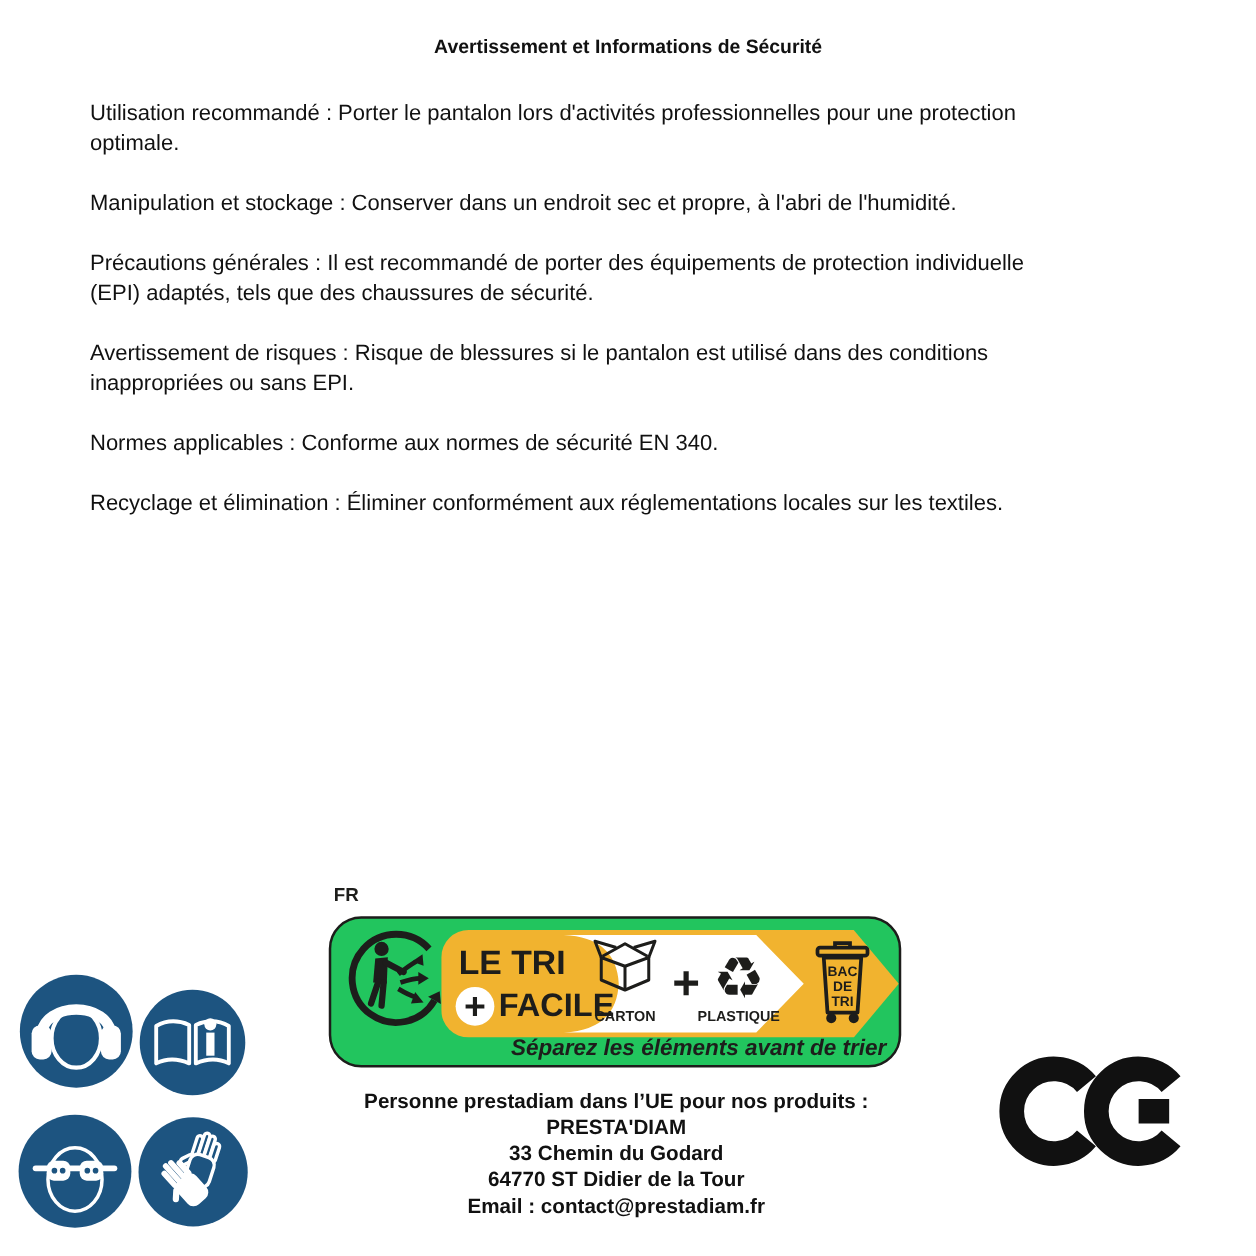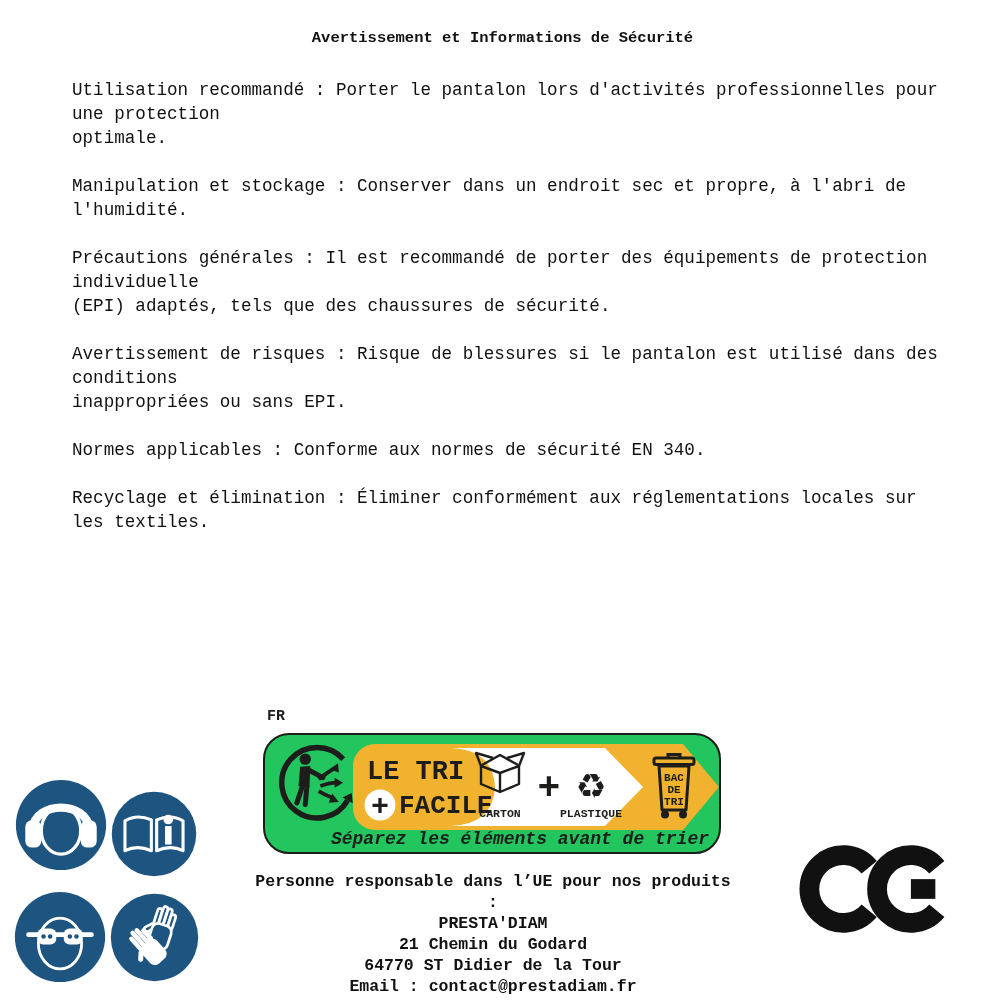--- a/index.html
+++ b/index.html
@@ -1,17 +1,17 @@
 <!DOCTYPE html>
 <html><head>
 <meta charset="utf-8">
 <style>
   html,body{margin:0;padding:0;background:#fff;}
   .page{position:relative;width:1005px;height:1005px;background:#fff;overflow:hidden;
-        font-family:Liberation Mono, monospace;color:#111;}
+        font-family:Liberation Sans, sans-serif;color:#111;}
   .doc-title{position:absolute;top:29px;left:0;width:100%;text-align:center;
              font-size:15.5px;font-weight:bold;}
   .paras{position:absolute;left:72px;top:78px;width:884px;font-size:17.6px;line-height:24px;}
   .paras p{margin:0 0 24px 0;white-space:pre-line;}
   .fr-label{position:absolute;left:267px;top:708px;font-size:15px;font-weight:bold;color:#1d1d1b;text-align:center;}
   .tri-box{position:absolute;left:263px;top:733px;width:458px;height:121px;background:#22c55e;
            border:2px solid #1d1d1b;border-radius:26px;box-sizing:border-box;}
   .triman{position:absolute;left:10px;top:4px;}
   .banner{position:absolute;left:88px;top:9px;}
   .tagline{position:absolute;right:10px;bottom:3px;font-size:18px;font-weight:bold;
@@ -142,23 +142,23 @@
       <rect x="-11" y="-19" width="5" height="19" rx="2.5"></rect>
       <rect x="-5.7" y="-23" width="5" height="23" rx="2.5"></rect>
       <rect x="-0.4" y="-22" width="5" height="22" rx="2.5"></rect>
       <rect x="4.9" y="-17" width="5.3" height="17" rx="2.6"></rect>
       <rect x="-22" y="-2" width="13" height="5.5" rx="2.7" transform="rotate(-45 -10 0)"></rect>
       <rect x="-11" y="-3" width="22" height="27" rx="7"></rect>
     </g>
   </svg>
 
   <div class="contact">
-    <div>Personne responsable dans l’UE pour nos produits :</div>
+    <div>Personne prestadiam dans l’UE pour nos produits :</div>
     <div>PRESTA'DIAM</div>
-    <div>21 Chemin du Godard</div>
+    <div>33 Chemin du Godard</div>
     <div>64770 ST Didier de la Tour</div>
     <div>Email : contact@prestadiam.fr</div>
   </div>
 
   <svg class="ce" width="160" height="94" viewBox="0 0 170 100">
     <path d="M75.6,26.9 A36,36 0 1 0 75.6,73.1" fill="none" stroke="#111" stroke-width="21"></path>
     <path d="M147.6,26.9 A36,36 0 1 0 147.6,73.1" fill="none" stroke="#111" stroke-width="21"></path>
     <line x1="120" y1="50" x2="146" y2="50" stroke="#111" stroke-width="21"></line>
   </svg>
   <span class="sr">CE</span>

